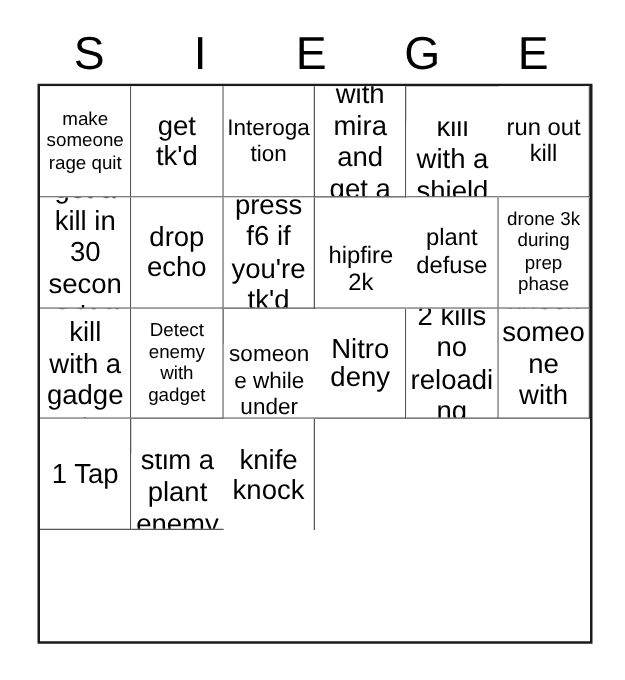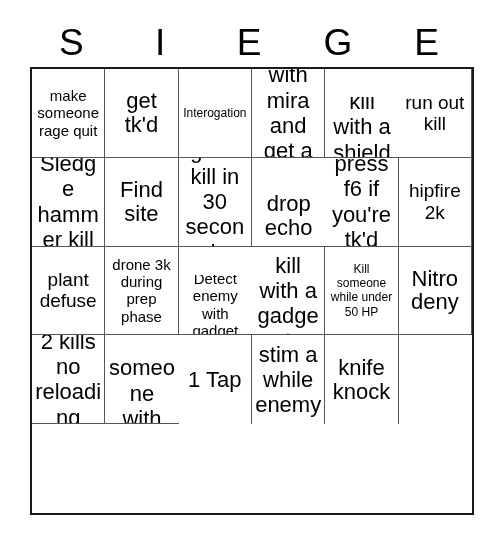--- a/index.html
+++ b/index.html
@@ -69,21 +69,21 @@
   }
   .cell:nth-child(5n) { border-right: none; margin-top: 28px; }
   .cell:nth-child(n+21) { border-bottom: none; }
   .cell-text {
     display: block;
     width: 100%;
     line-height: 1.14;
     word-wrap: break-word;
   }
   
-  .sz-xs .cell-text { font-size: 12px; line-height: 1.18; }
+  .sz-xs .cell-text { font-size: 18px; line-height: 1.18; }
   .sz-s  .cell-text { font-size: 15px;   line-height: 1.16; }
   .sz-m  .cell-text { font-size: 22px; line-height: 1.15; }
   .sz-l  .cell-text { font-size: 19px;   line-height: 1.12; }
   .sz-xl .cell-text { font-size: 22px;   line-height: 1.08; }
 </style>
 </head>
 <body>
 
 <div id="card">
 
@@ -108,65 +108,59 @@
       <div class="cell sz-m">
         <span class="cell-text">hide with mira and get a kill</span>
       </div>
       <div class="cell sz-m">
         <span class="cell-text">Get a kill with a shield op</span>
       </div>
       <div class="cell sz-l">
         <span class="cell-text">run out kill</span>
       </div>
       <div class="cell sz-m">
-        <span class="cell-text">Sledge hammer kill</span>
-      </div>
-      <div class="cell sz-xl">
-        <span class="cell-text">Find site</span>
-      </div>
-      <div class="cell sz-m">
         <span class="cell-text">get a kill in 30 seconds</span>
       </div>
       <div class="cell sz-xl">
         <span class="cell-text">drop echo</span>
       </div>
       <div class="cell sz-m">
         <span class="cell-text">press f6 if you're tk'd</span>
       </div>
       <div class="cell sz-l">
         <span class="cell-text">hipfire 2k</span>
       </div>
       <div class="cell sz-l">
         <span class="cell-text">plant defuse</span>
       </div>
       <div class="cell sz-s">
         <span class="cell-text">drone 3k during prep phase</span>
       </div>
+      <div class="cell sz-m">
+        <span class="cell-text">Get a kill with a gadget</span>
+      </div>
       <div class="cell sz-s">
         <span class="cell-text">Detect enemy with gadget</span>
-      </div>
-      <div class="cell sz-m">
-        <span class="cell-text">Get a kill with a gadget</span>
       </div>
       <div class="cell sz-xs">
         <span class="cell-text">Kill someone while under 50 HP</span>
       </div>
       <div class="cell sz-xl">
         <span class="cell-text">Nitro deny</span>
       </div>
       <div class="cell sz-m">
         <span class="cell-text">2 kills no reloading</span>
       </div>
       <div class="cell sz-m">
         <span class="cell-text">knock someone with oryx</span>
       </div>
       <div class="cell sz-xl">
         <span class="cell-text">1 Tap</span>
       </div>
       <div class="cell sz-m">
-        <span class="cell-text">stim a while enemy</span>
+        <span class="cell-text">stim a plant enemy</span>
       </div>
       <div class="cell sz-xl">
         <span class="cell-text">knife knock</span>
       </div>
     </div>
 
 </div>
 
 </body></html>

